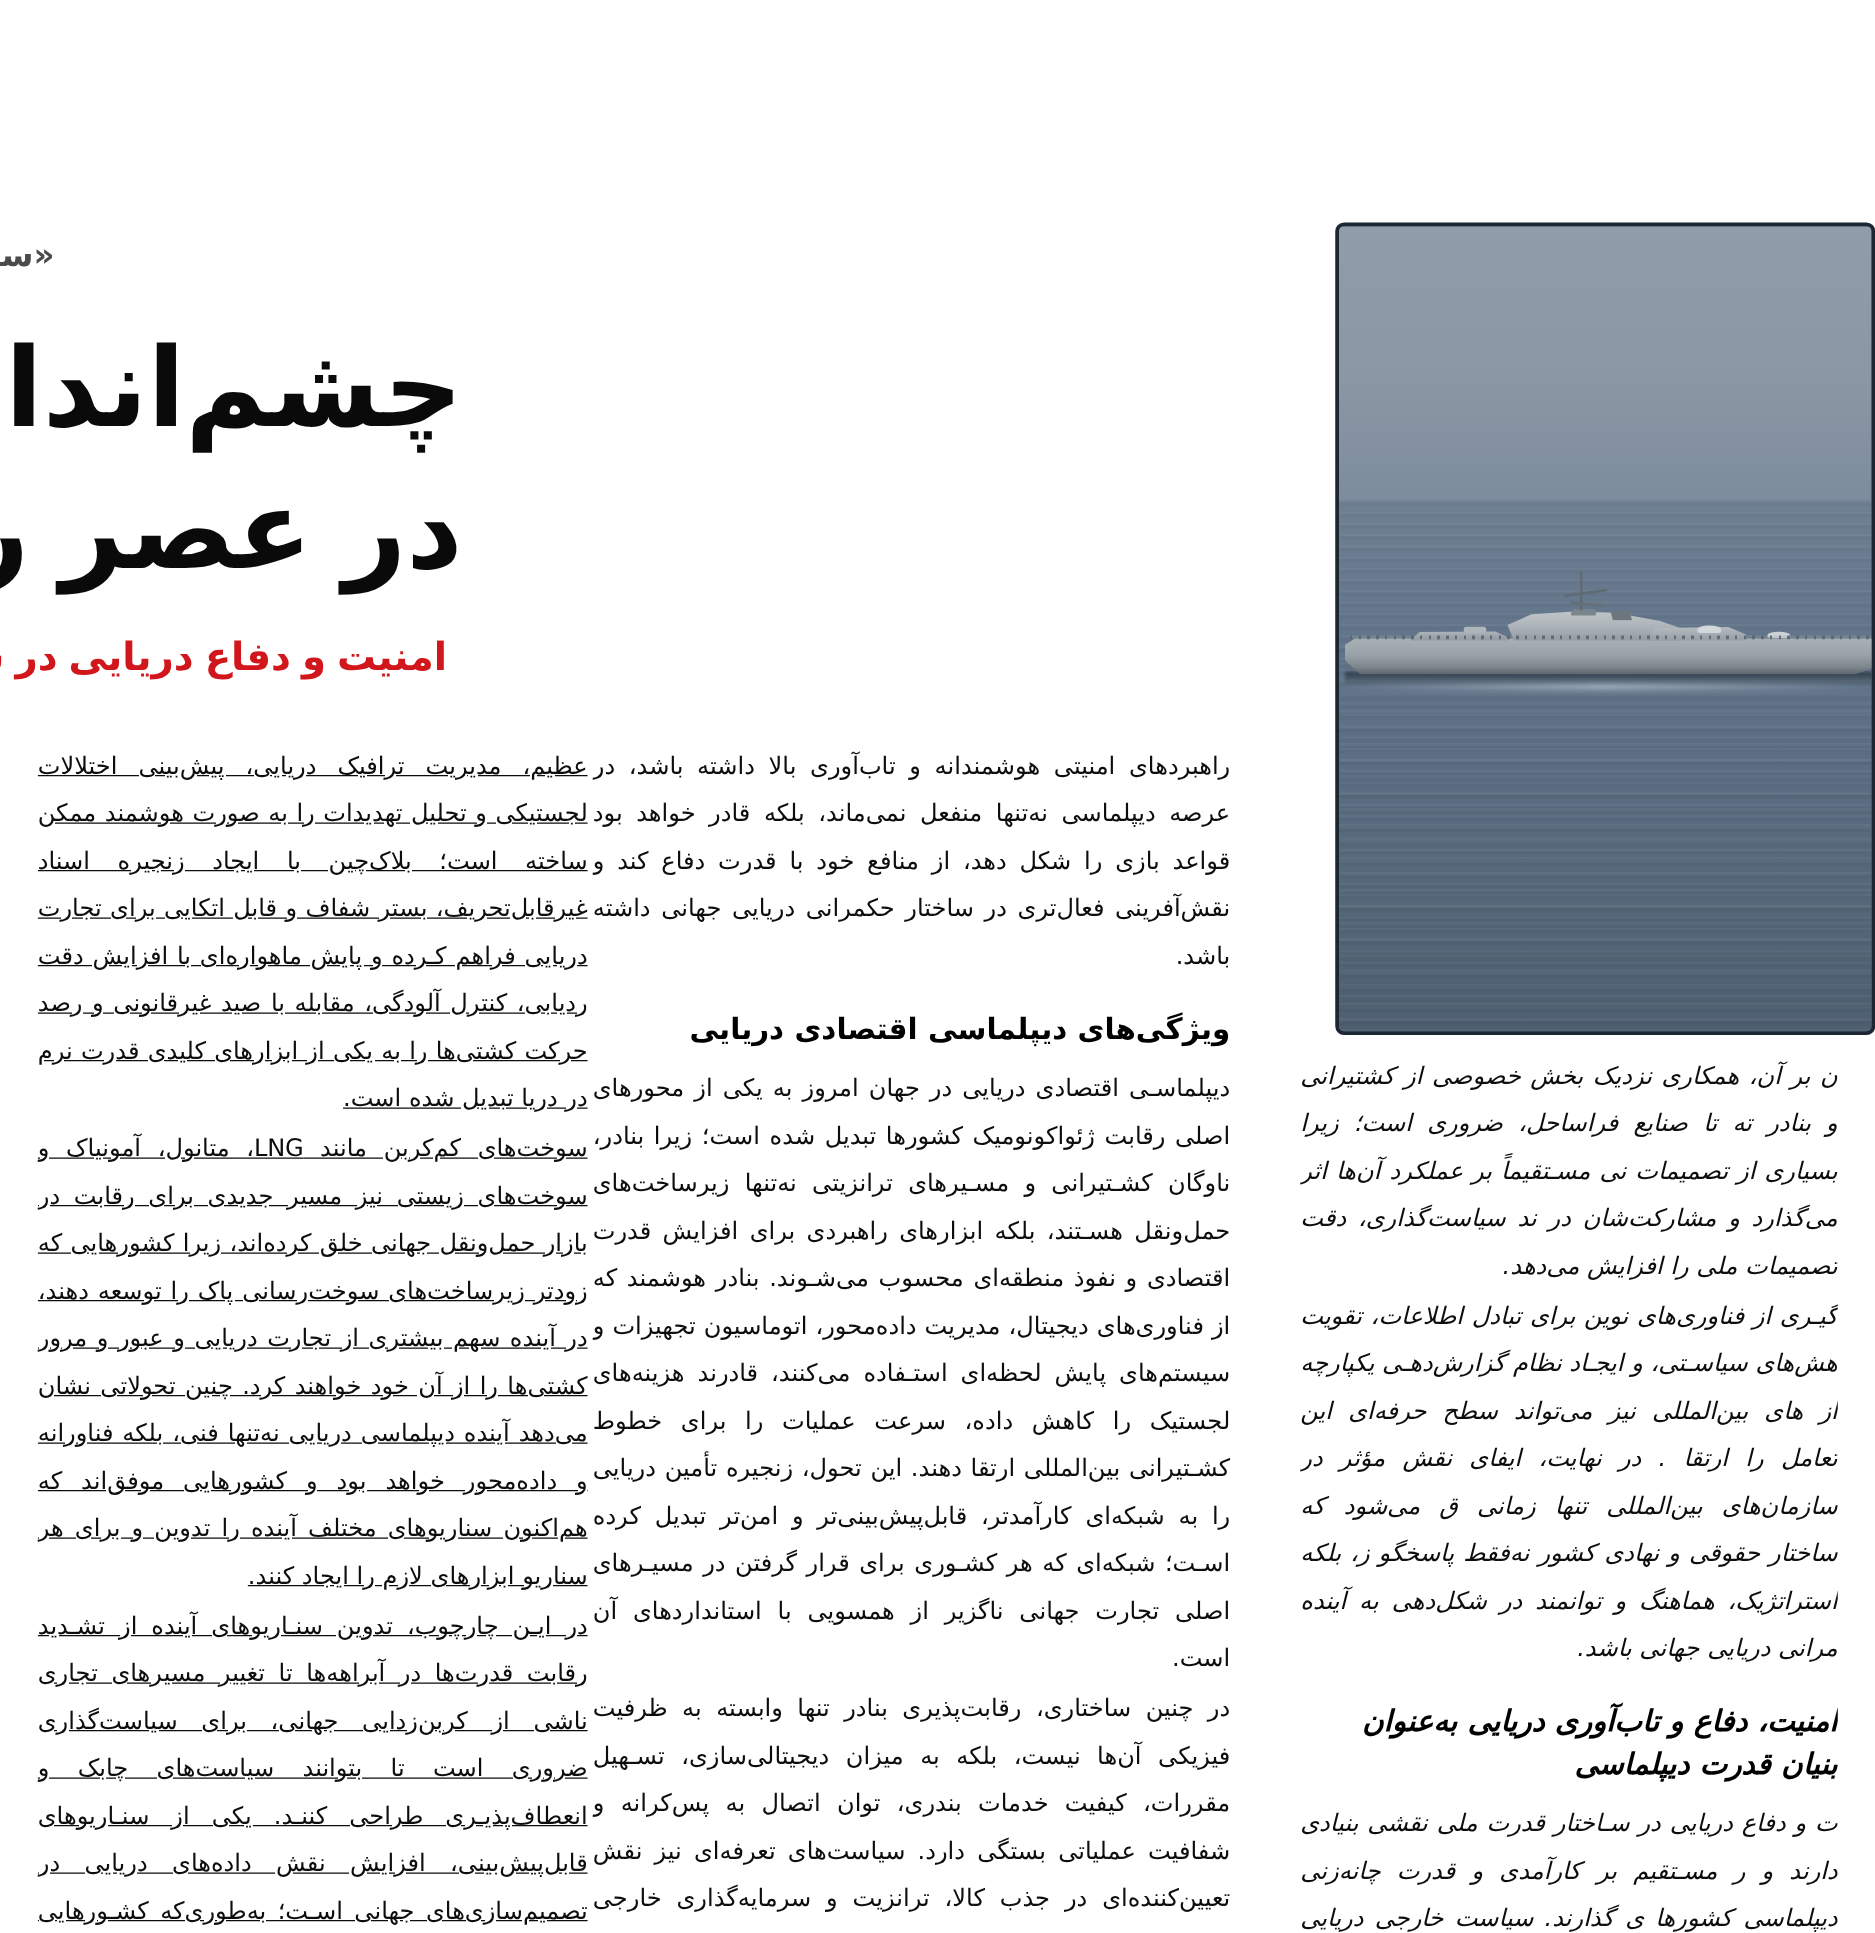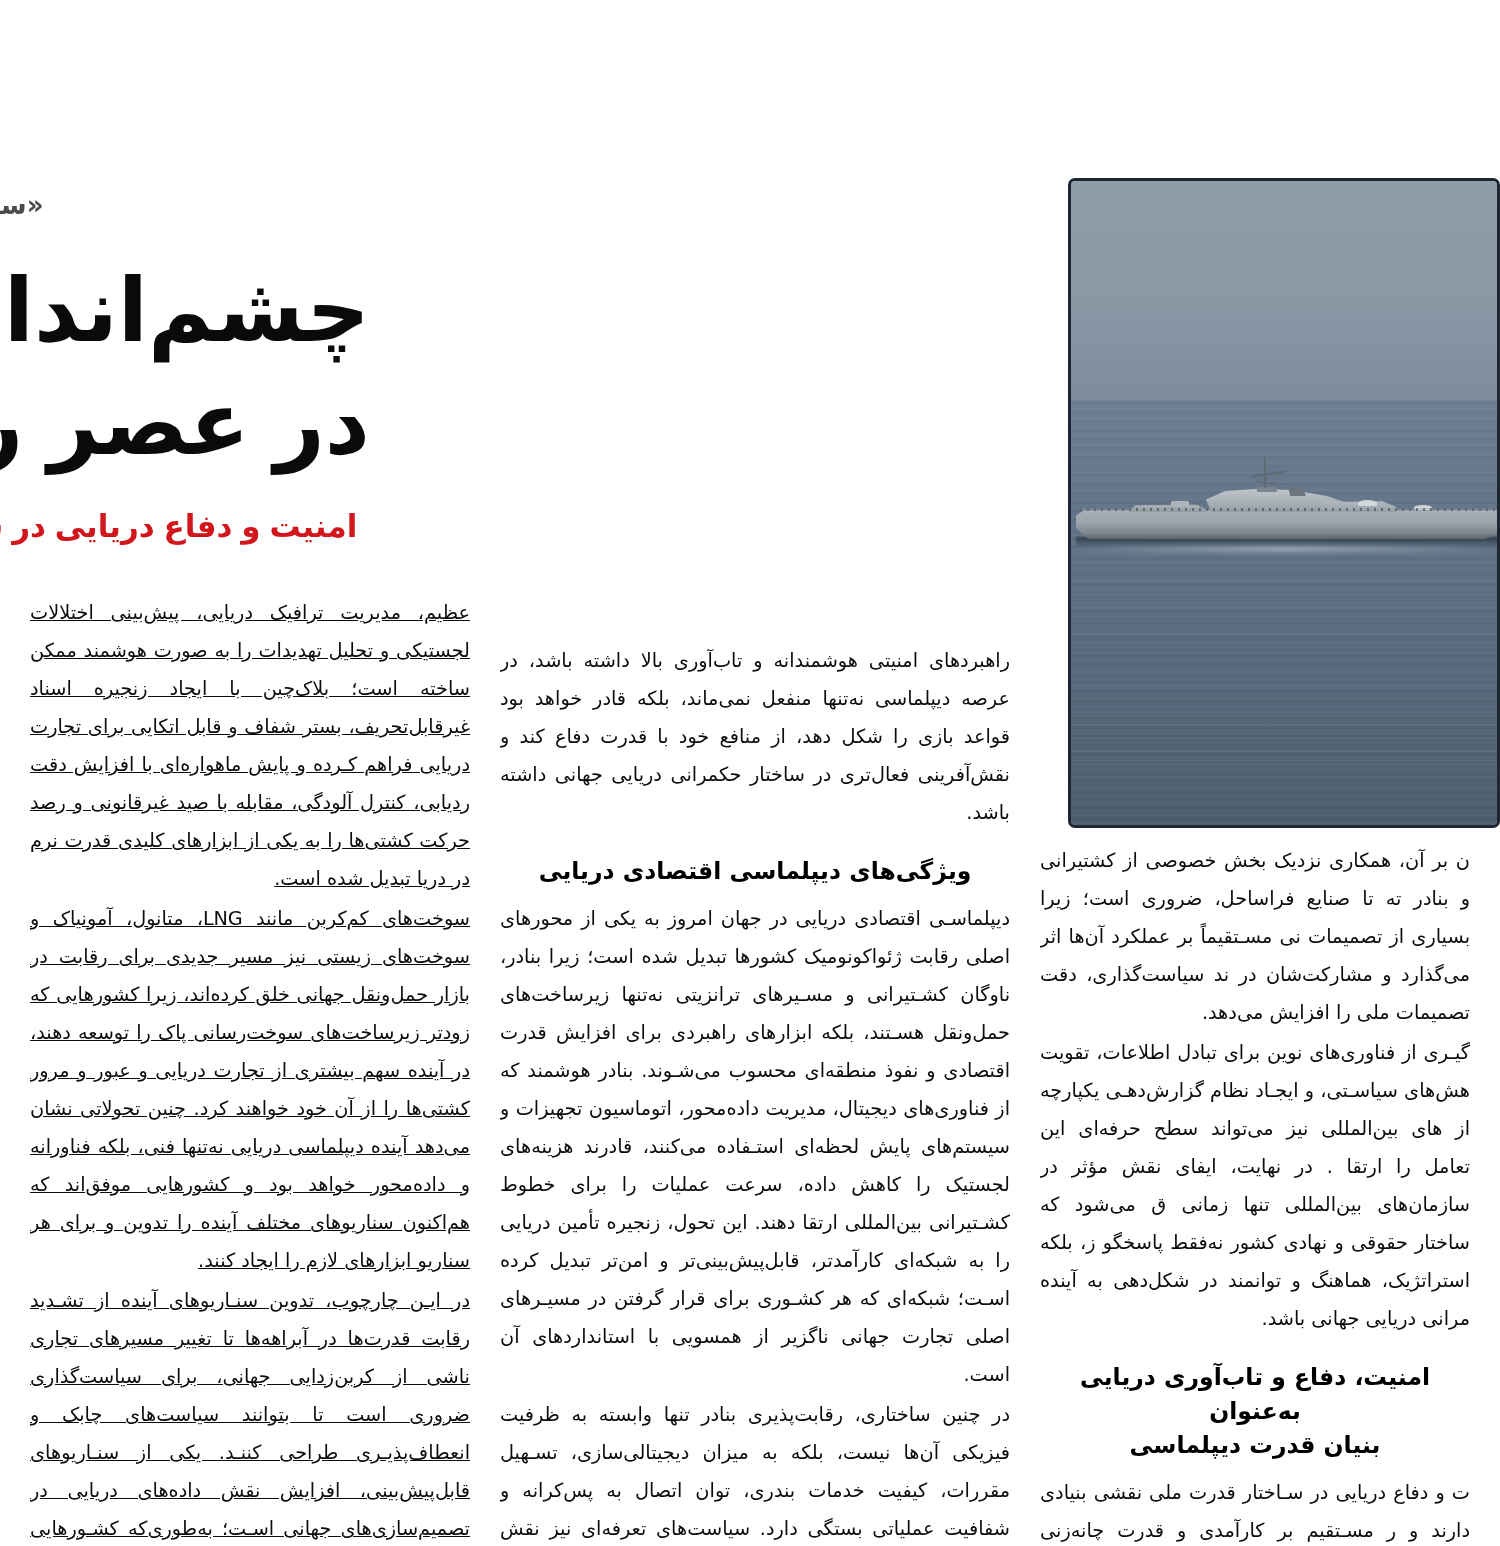--- a/index.html
+++ b/index.html
@@ -313,47 +313,47 @@
     text-justify: inter-word;
     direction: rtl;
     letter-spacing: -0.2px;
   }
 
   
   .col-right {
     right: 30px;
     width: 430px;
     top: 248px;   
+    font-style: italic;
   }
   .col-mid {
-    right: 490px;
+    right: 516px;
     width: 510px;
     top: 0;
-    margin-top: 48px;
   }
   .col-left {
     right: 1030px;
     width: 440px;
     top: 0;
     text-decoration: underline;
   }
 
   .col p {
     margin: 0 0 1px 0;
     text-indent: 0;
   }
   .col p + p { margin-top: 2px; }
 
   .sec-head {
     display: block;
     font-size: 23.5px;
     font-weight: 700;
     line-height: 1.45;
     color: #000;
-    text-align: center;
+    text-align: right;
     margin: 22px 0 12px 0;
     letter-spacing: -0.4px;
   }
 </style>
 </head>
 <body>
 
 <div class="page">
 
   <div class="head-block">

